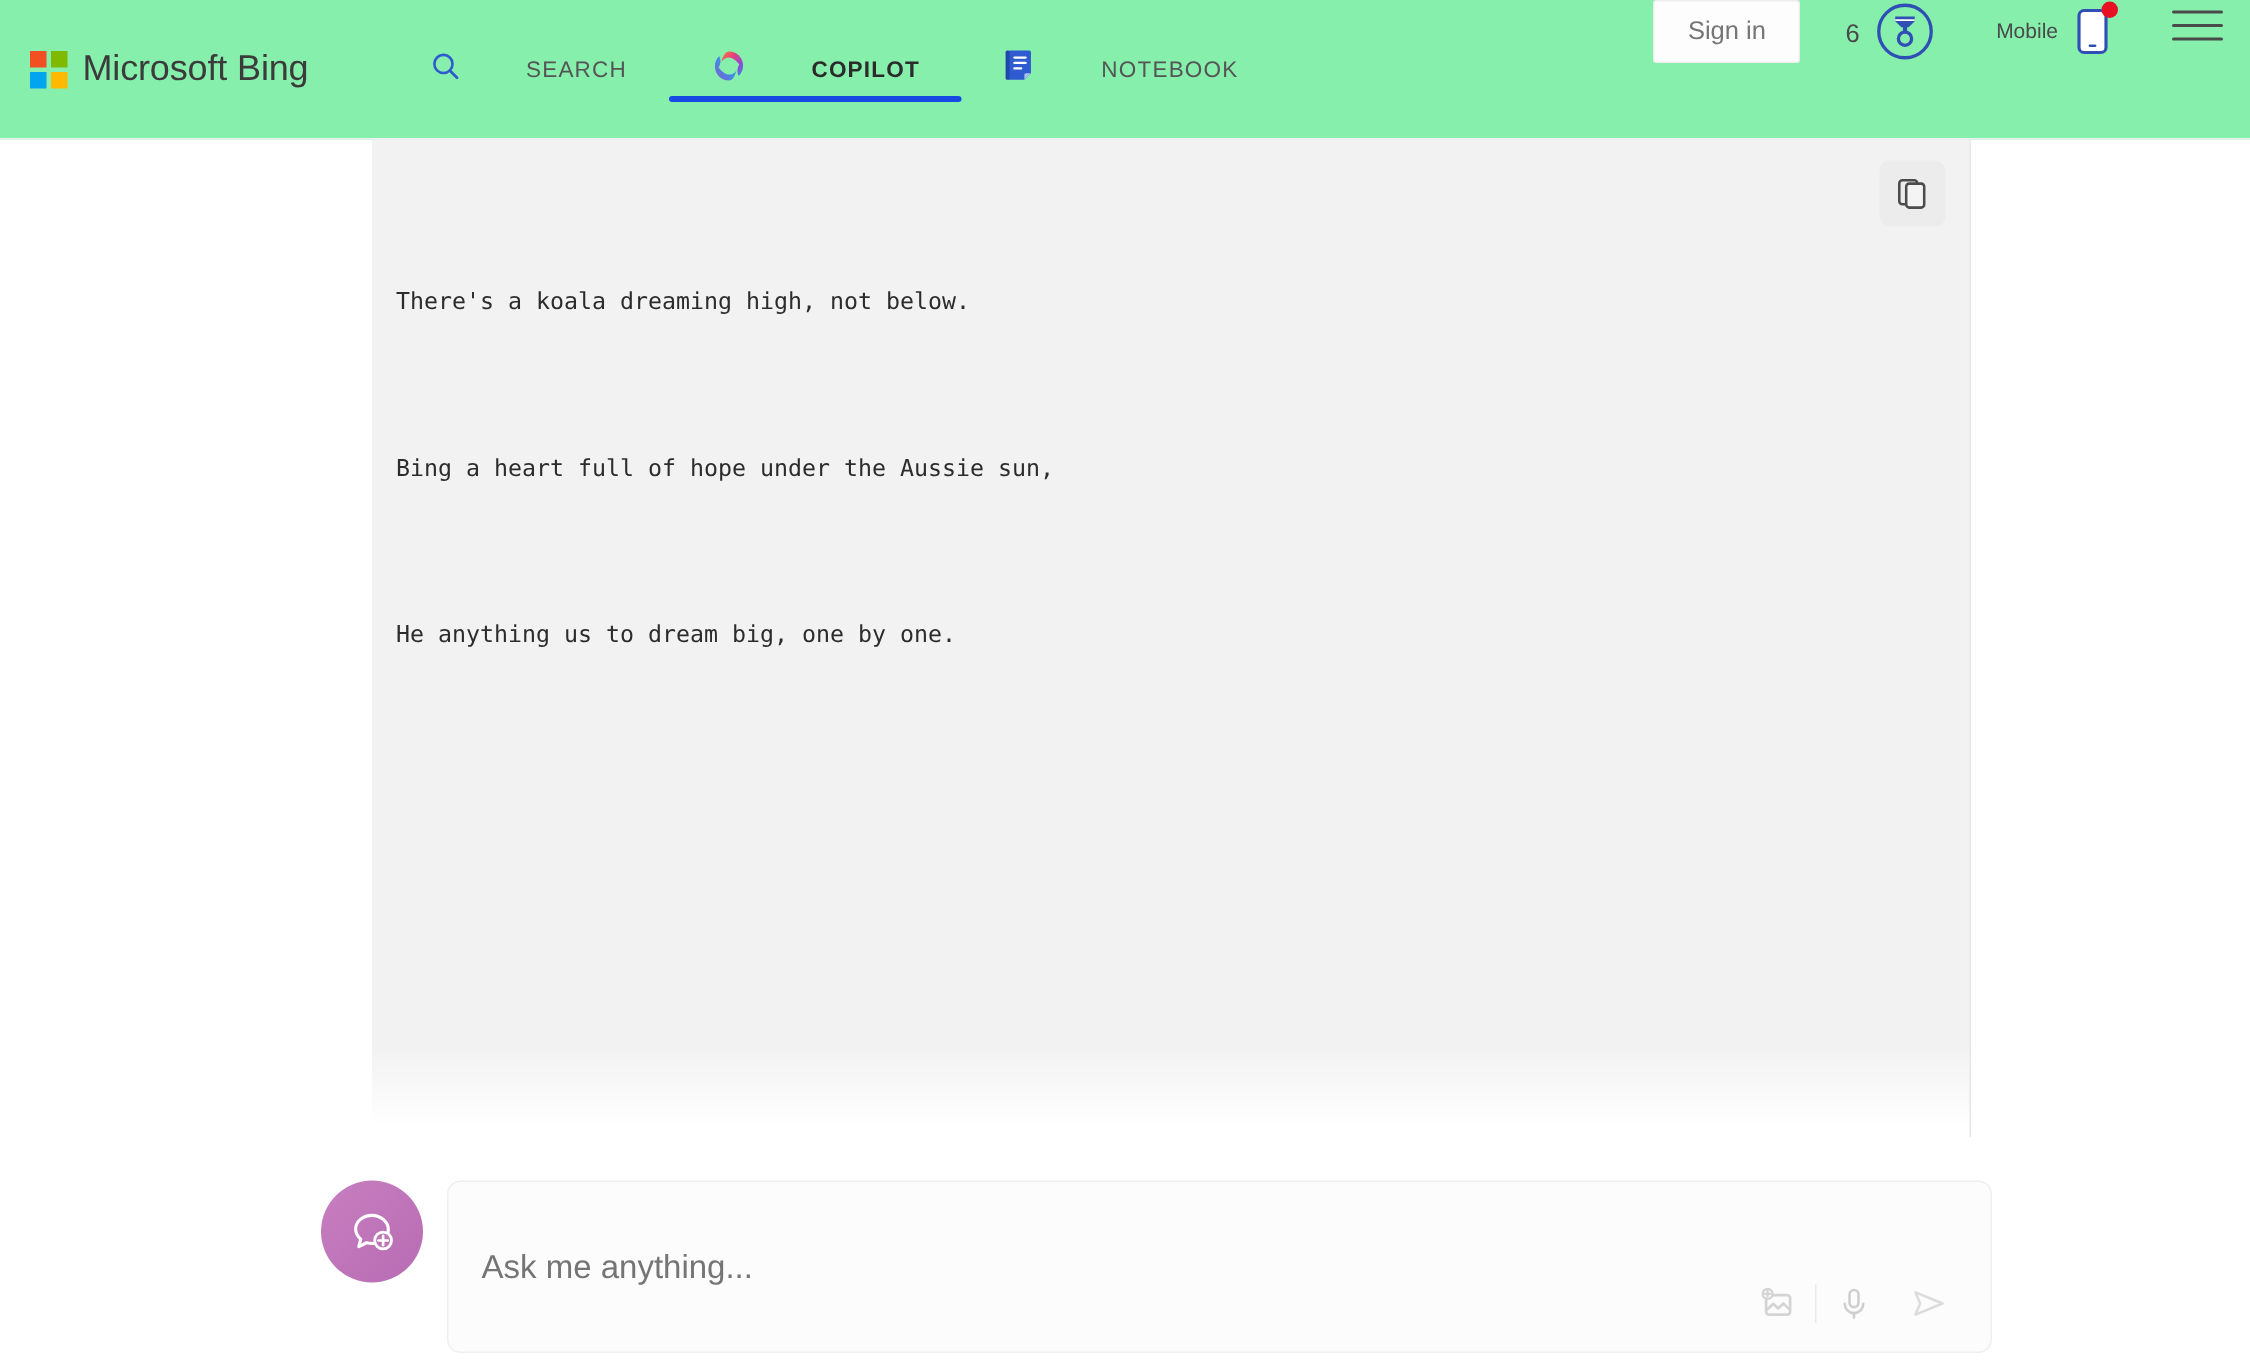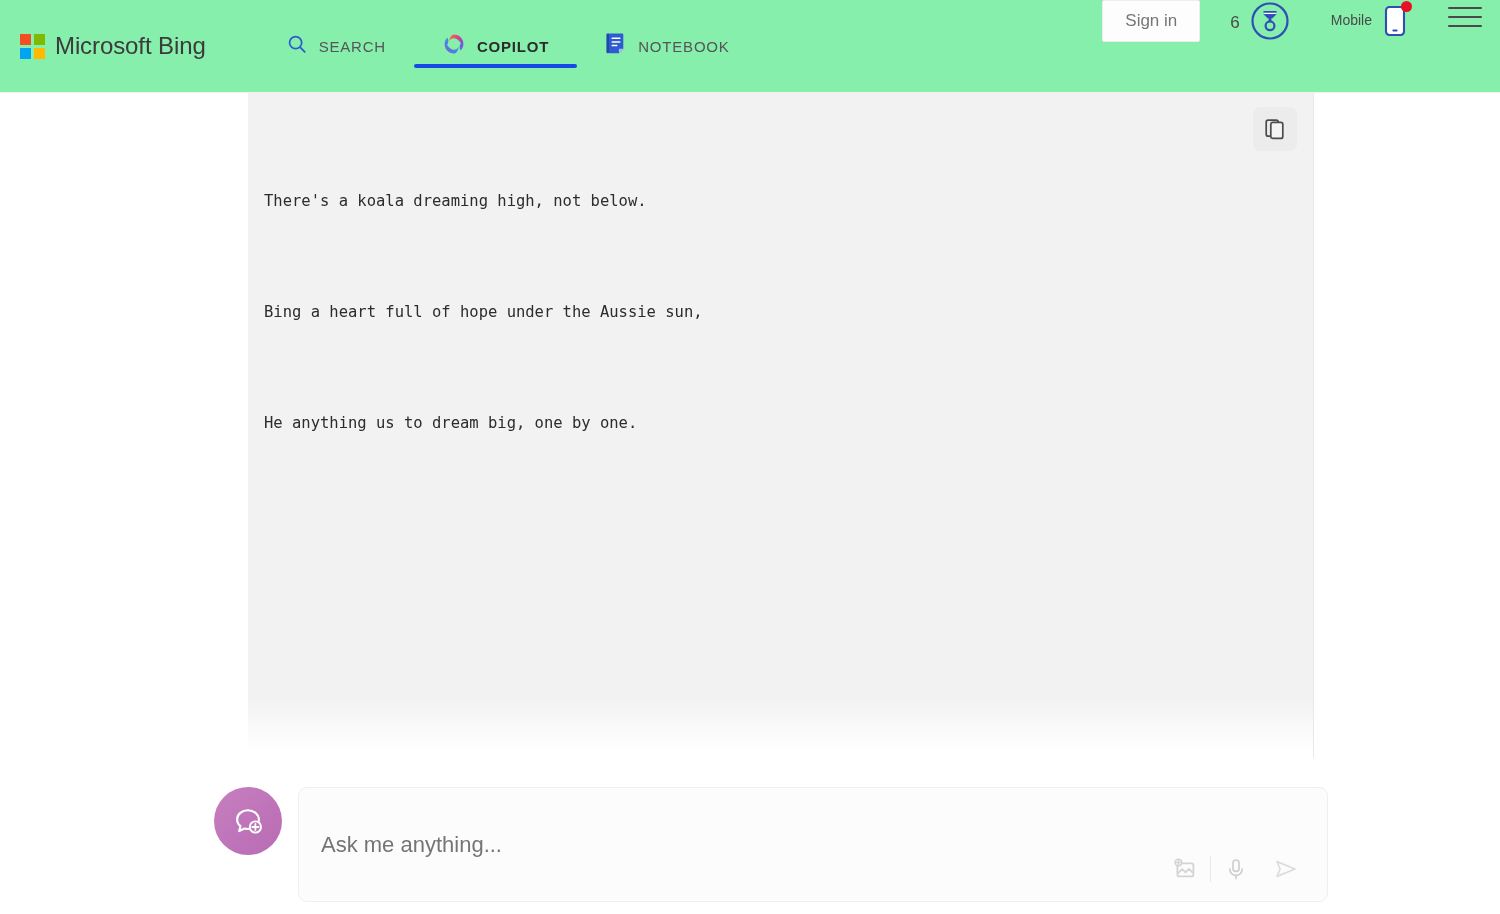--- a/index.html
+++ b/index.html
@@ -69,20 +69,21 @@
     height: 93px;
     padding: 0 28px;
     cursor: pointer;
     user-select: none;
   }
   .tab-label {
     font-size: 15px;
     letter-spacing: 0.8px;
     color: #555555;
     white-space: nowrap;
+    margin-left: 32px;
   }
   .tab.active .tab-label {
     color: #2b2b2b;
     font-weight: 700;
   }
   .tab.active::after {
     content: "";
     position: absolute;
     left: 0; right: 0;
     bottom: 25px;

